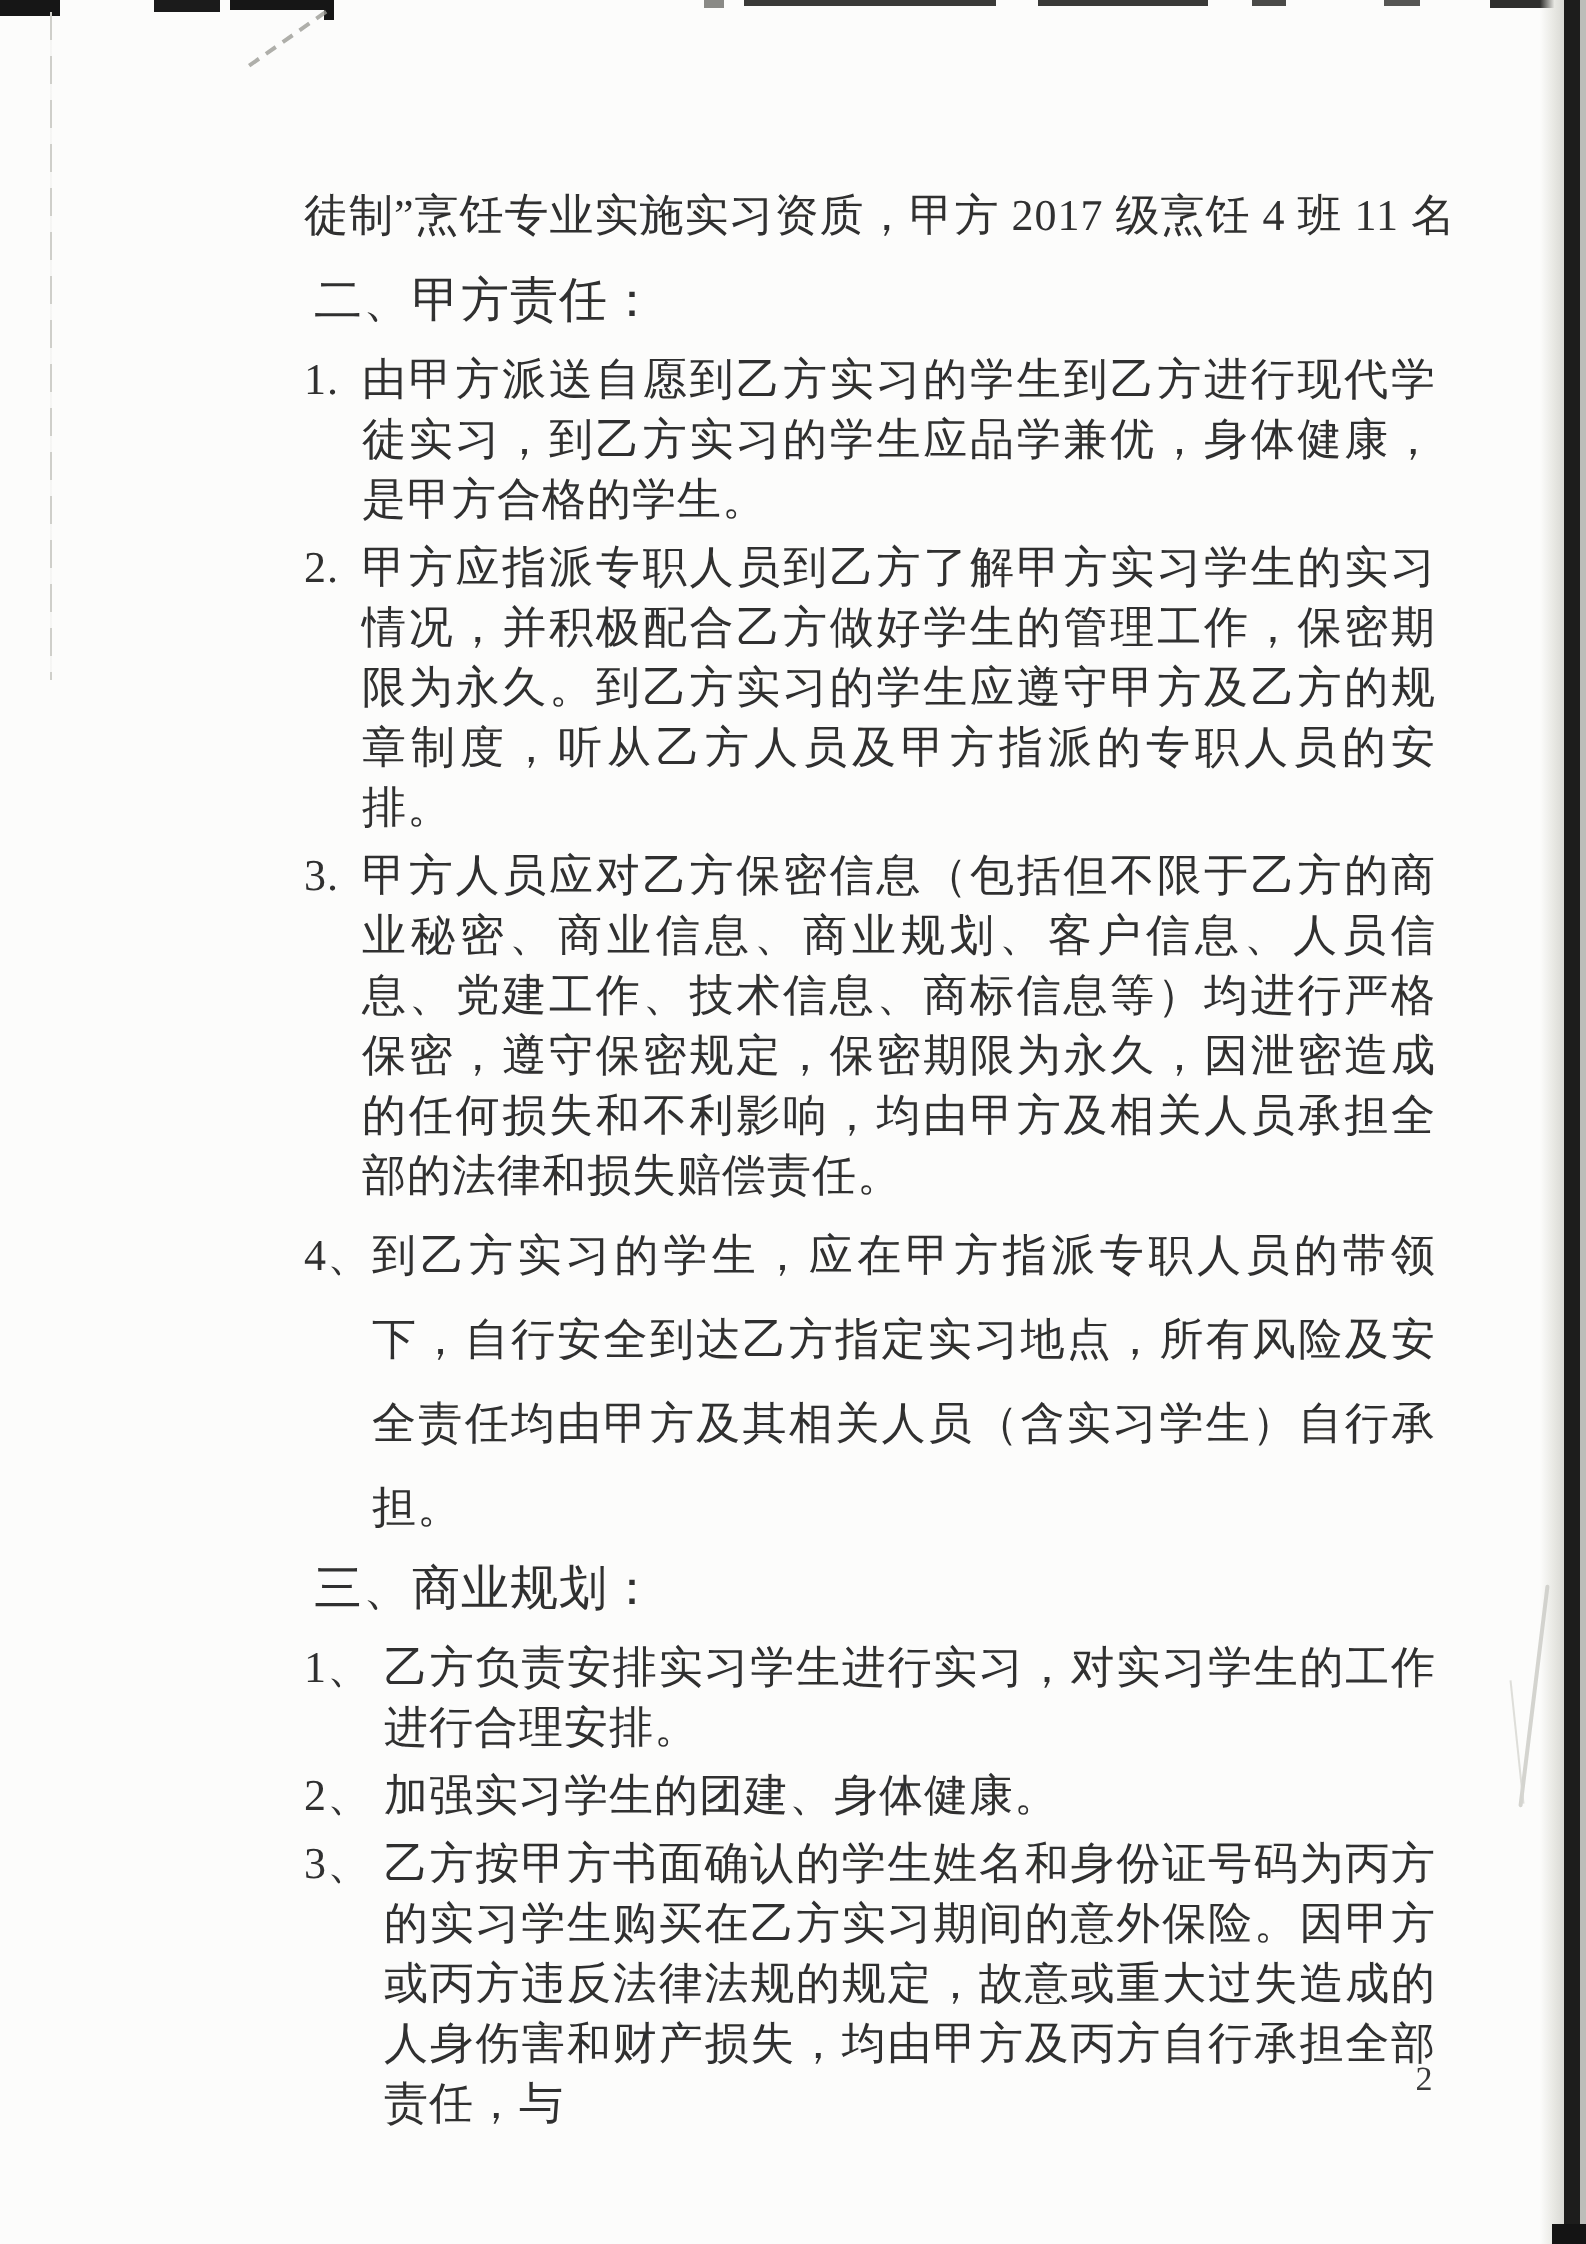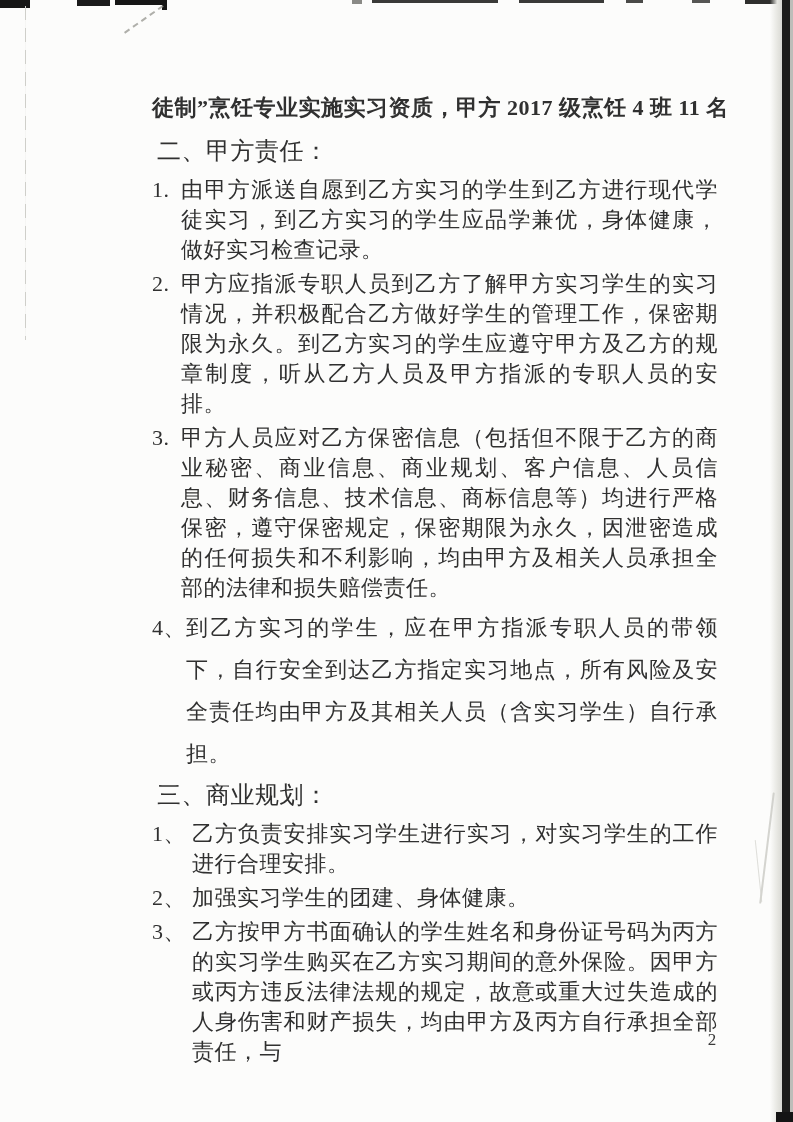--- a/index.html
+++ b/index.html
@@ -45,21 +45,21 @@
 
   
   .content {
     position: absolute;
     left: 152px;
     top: 84px;
     width: 566px;
     font-size: 22px;
     letter-spacing: 0.5px;
   }
-  .cont-line { margin: 0; line-height: 47px; white-space: nowrap; font-weight: bold; }
+  .cont-line { margin: 0; line-height: 47px; white-space: nowrap; }
   .heading {
     margin: 0; padding-left: 5px; font-size: 24px; font-weight: normal;
     line-height: 32px;
   }
   .heading.h-jia { margin-top: 4px; margin-bottom: 8px; }
   .heading.h-yi  { margin-top: 2px; margin-bottom: 8px; }
   .item { display: flex; line-height: 30px; margin-bottom: 4px; }
   .item .marker { flex: 0 0 29px; }
   .item .text { flex: 1; text-align: justify; }
   .item.loose { line-height: 42px; }
@@ -96,29 +96,29 @@
 
   <div class="content">
 
     <p class="cont-line">徒制”烹饪专业实施实习资质，甲方 2017 级烹饪 4 班 11 名</p>
 
     <h2 class="heading h-jia">二、甲方责任：</h2>
 
     <div class="sec-jia">
       <div class="item">
         <span class="marker">1.</span>
-        <span class="text">由甲方派送自愿到乙方实习的学生到乙方进行现代学徒实习，到乙方实习的学生应品学兼优，身体健康，做好实习检查记录。</span>
+        <span class="text">由甲方派送自愿到乙方实习的学生到乙方进行现代学徒实习，到乙方实习的学生应品学兼优，身体健康，是甲方合格的学生。</span>
       </div>
       <div class="item">
         <span class="marker">2.</span>
         <span class="text">甲方应指派专职人员到乙方了解甲方实习学生的实习情况，并积极配合乙方做好学生的管理工作，保密期限为永久。到乙方实习的学生应遵守甲方及乙方的规章制度，听从乙方人员及甲方指派的专职人员的安排。</span>
       </div>
       <div class="item">
         <span class="marker">3.</span>
-        <span class="text">甲方人员应对乙方保密信息（包括但不限于乙方的商业秘密、商业信息、商业规划、客户信息、人员信息、财务信息、技术信息、商标信息等）均进行严格保密，遵守保密规定，保密期限为永久，因泄密造成的任何损失和不利影响，均由甲方及相关人员承担全部的法律和损失赔偿责任。</span>
+        <span class="text">甲方人员应对乙方保密信息（包括但不限于乙方的商业秘密、商业信息、商业规划、客户信息、人员信息、党建工作、技术信息、商标信息等）均进行严格保密，遵守保密规定，保密期限为永久，因泄密造成的任何损失和不利影响，均由甲方及相关人员承担全部的法律和损失赔偿责任。</span>
       </div>
       <div class="item loose">
         <span class="marker">4、</span>
         <span class="text">到乙方实习的学生，应在甲方指派专职人员的带领下，自行安全到达乙方指定实习地点，所有风险及安全责任均由甲方及其相关人员（含实习学生）自行承担。</span>
       </div>
     </div>
 
     <h2 class="heading h-yi">三、商业规划：</h2>
 
     <div class="sec-yi">

